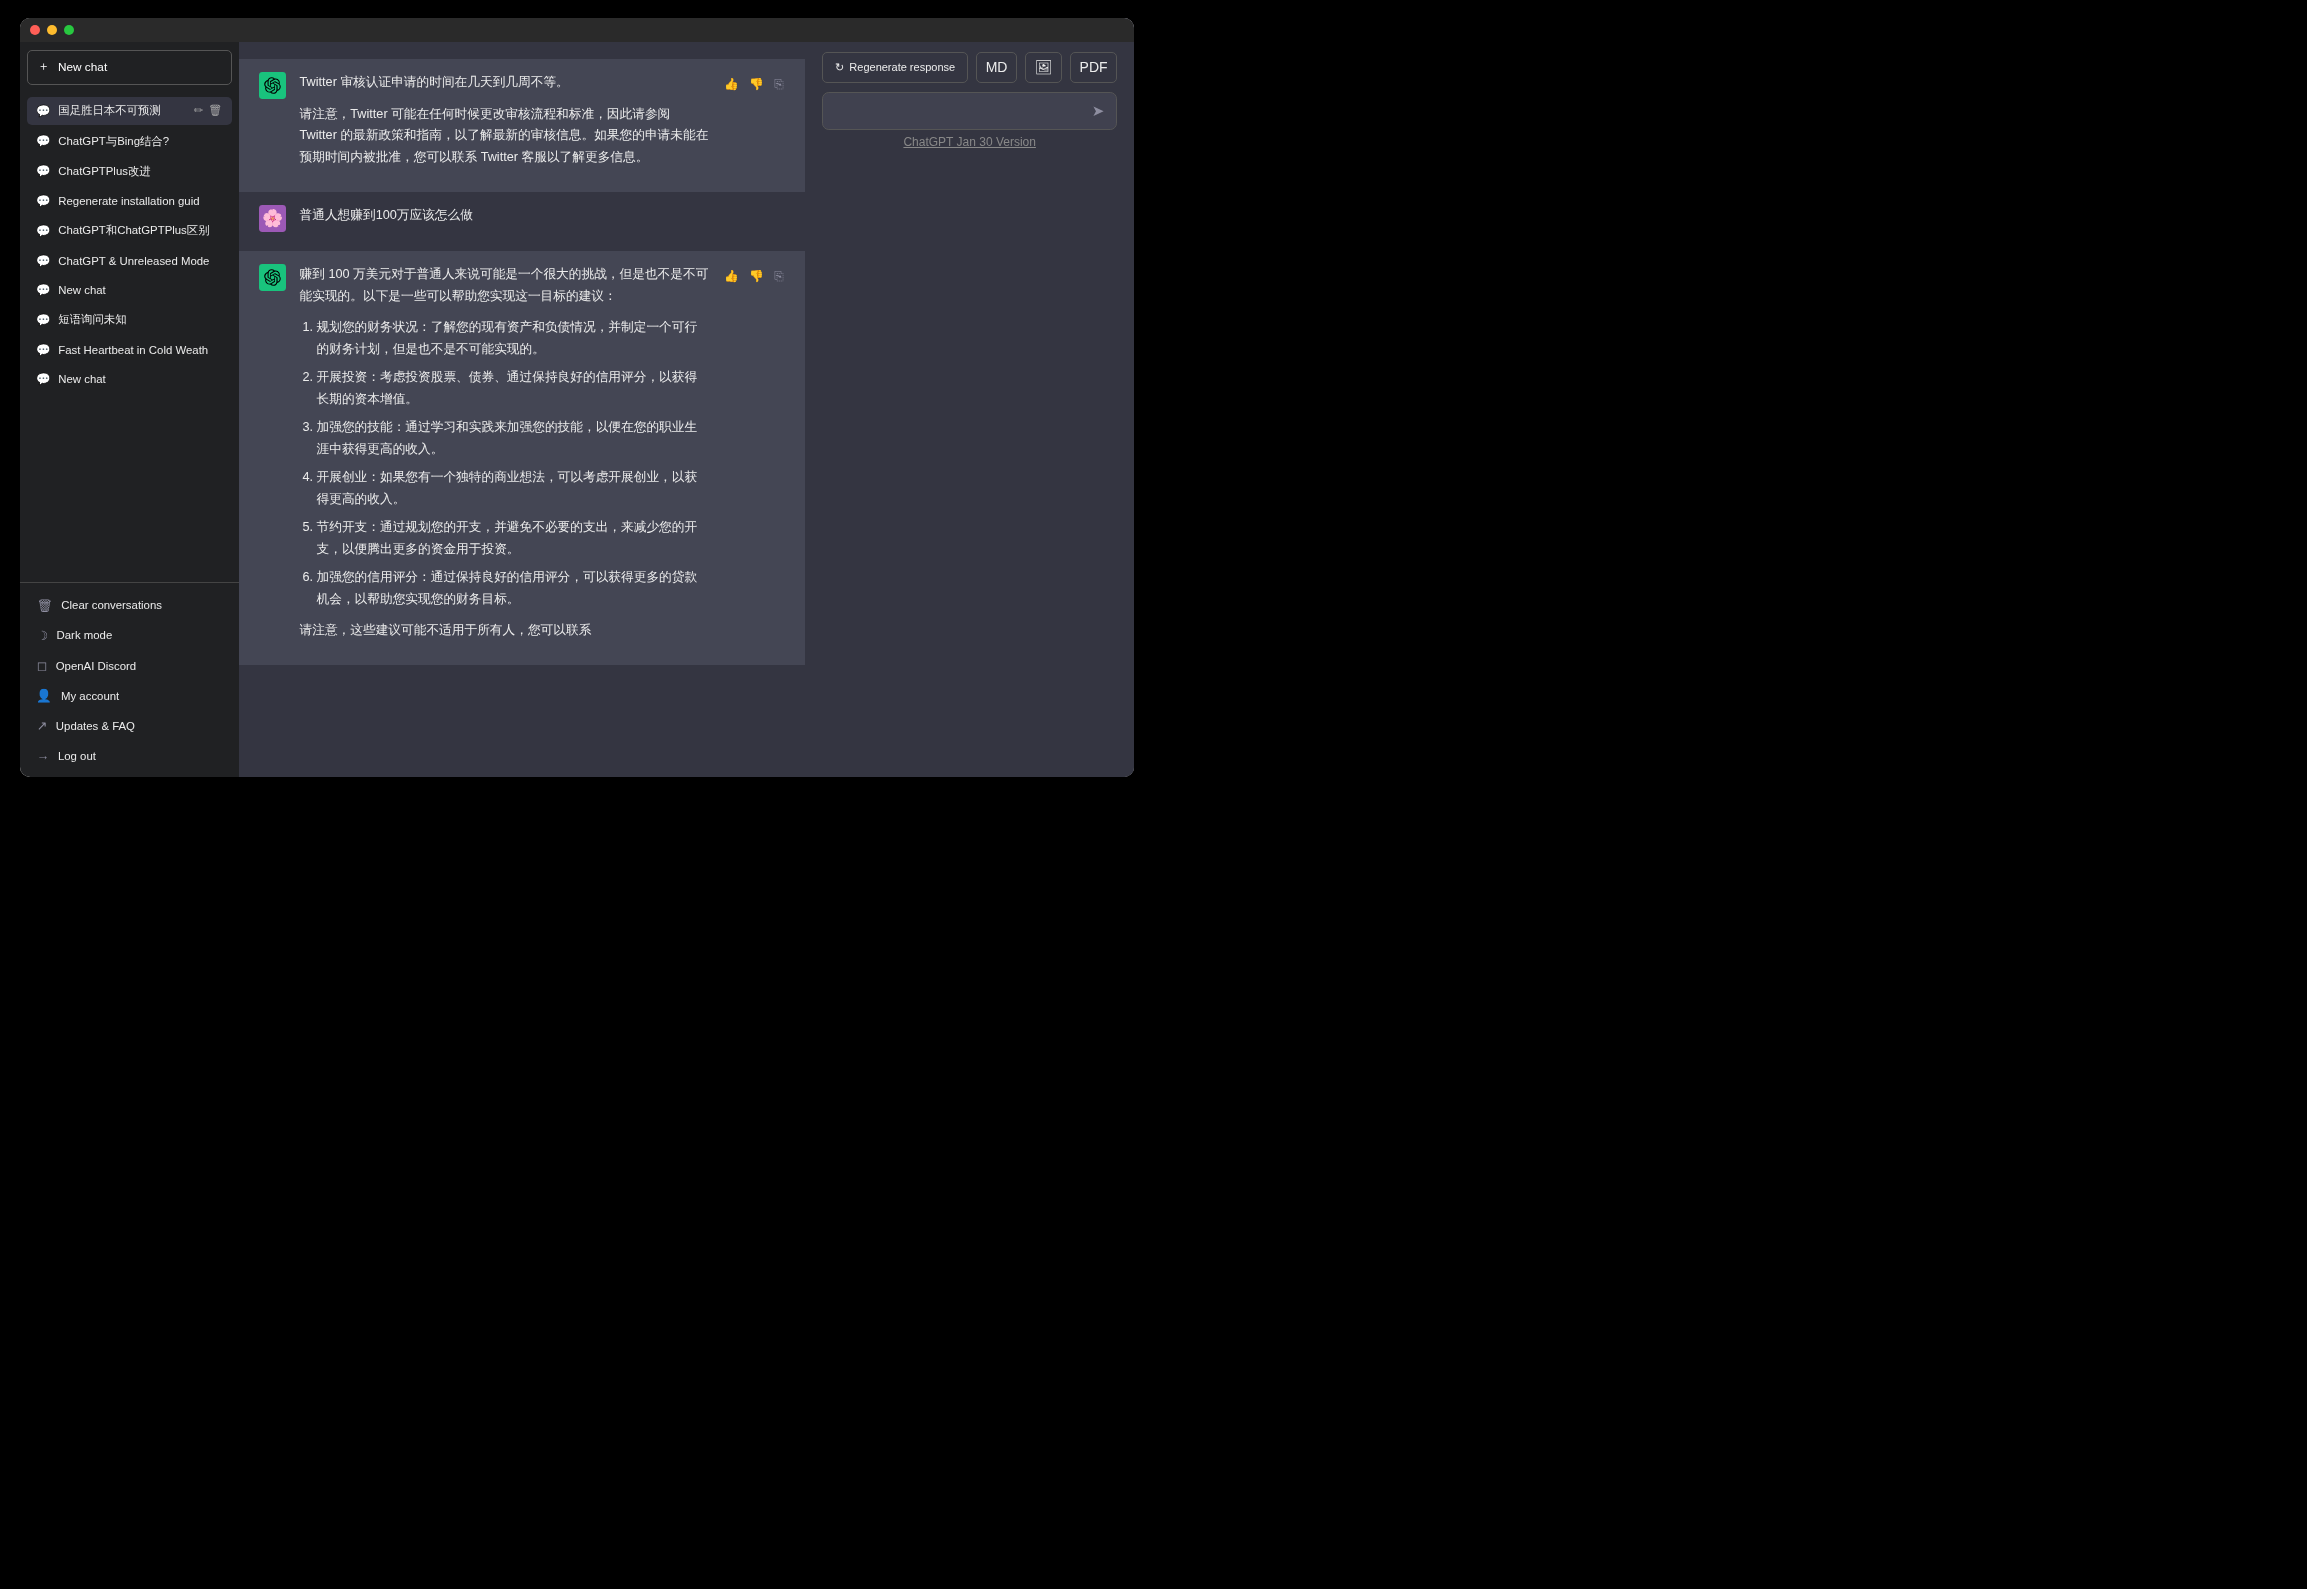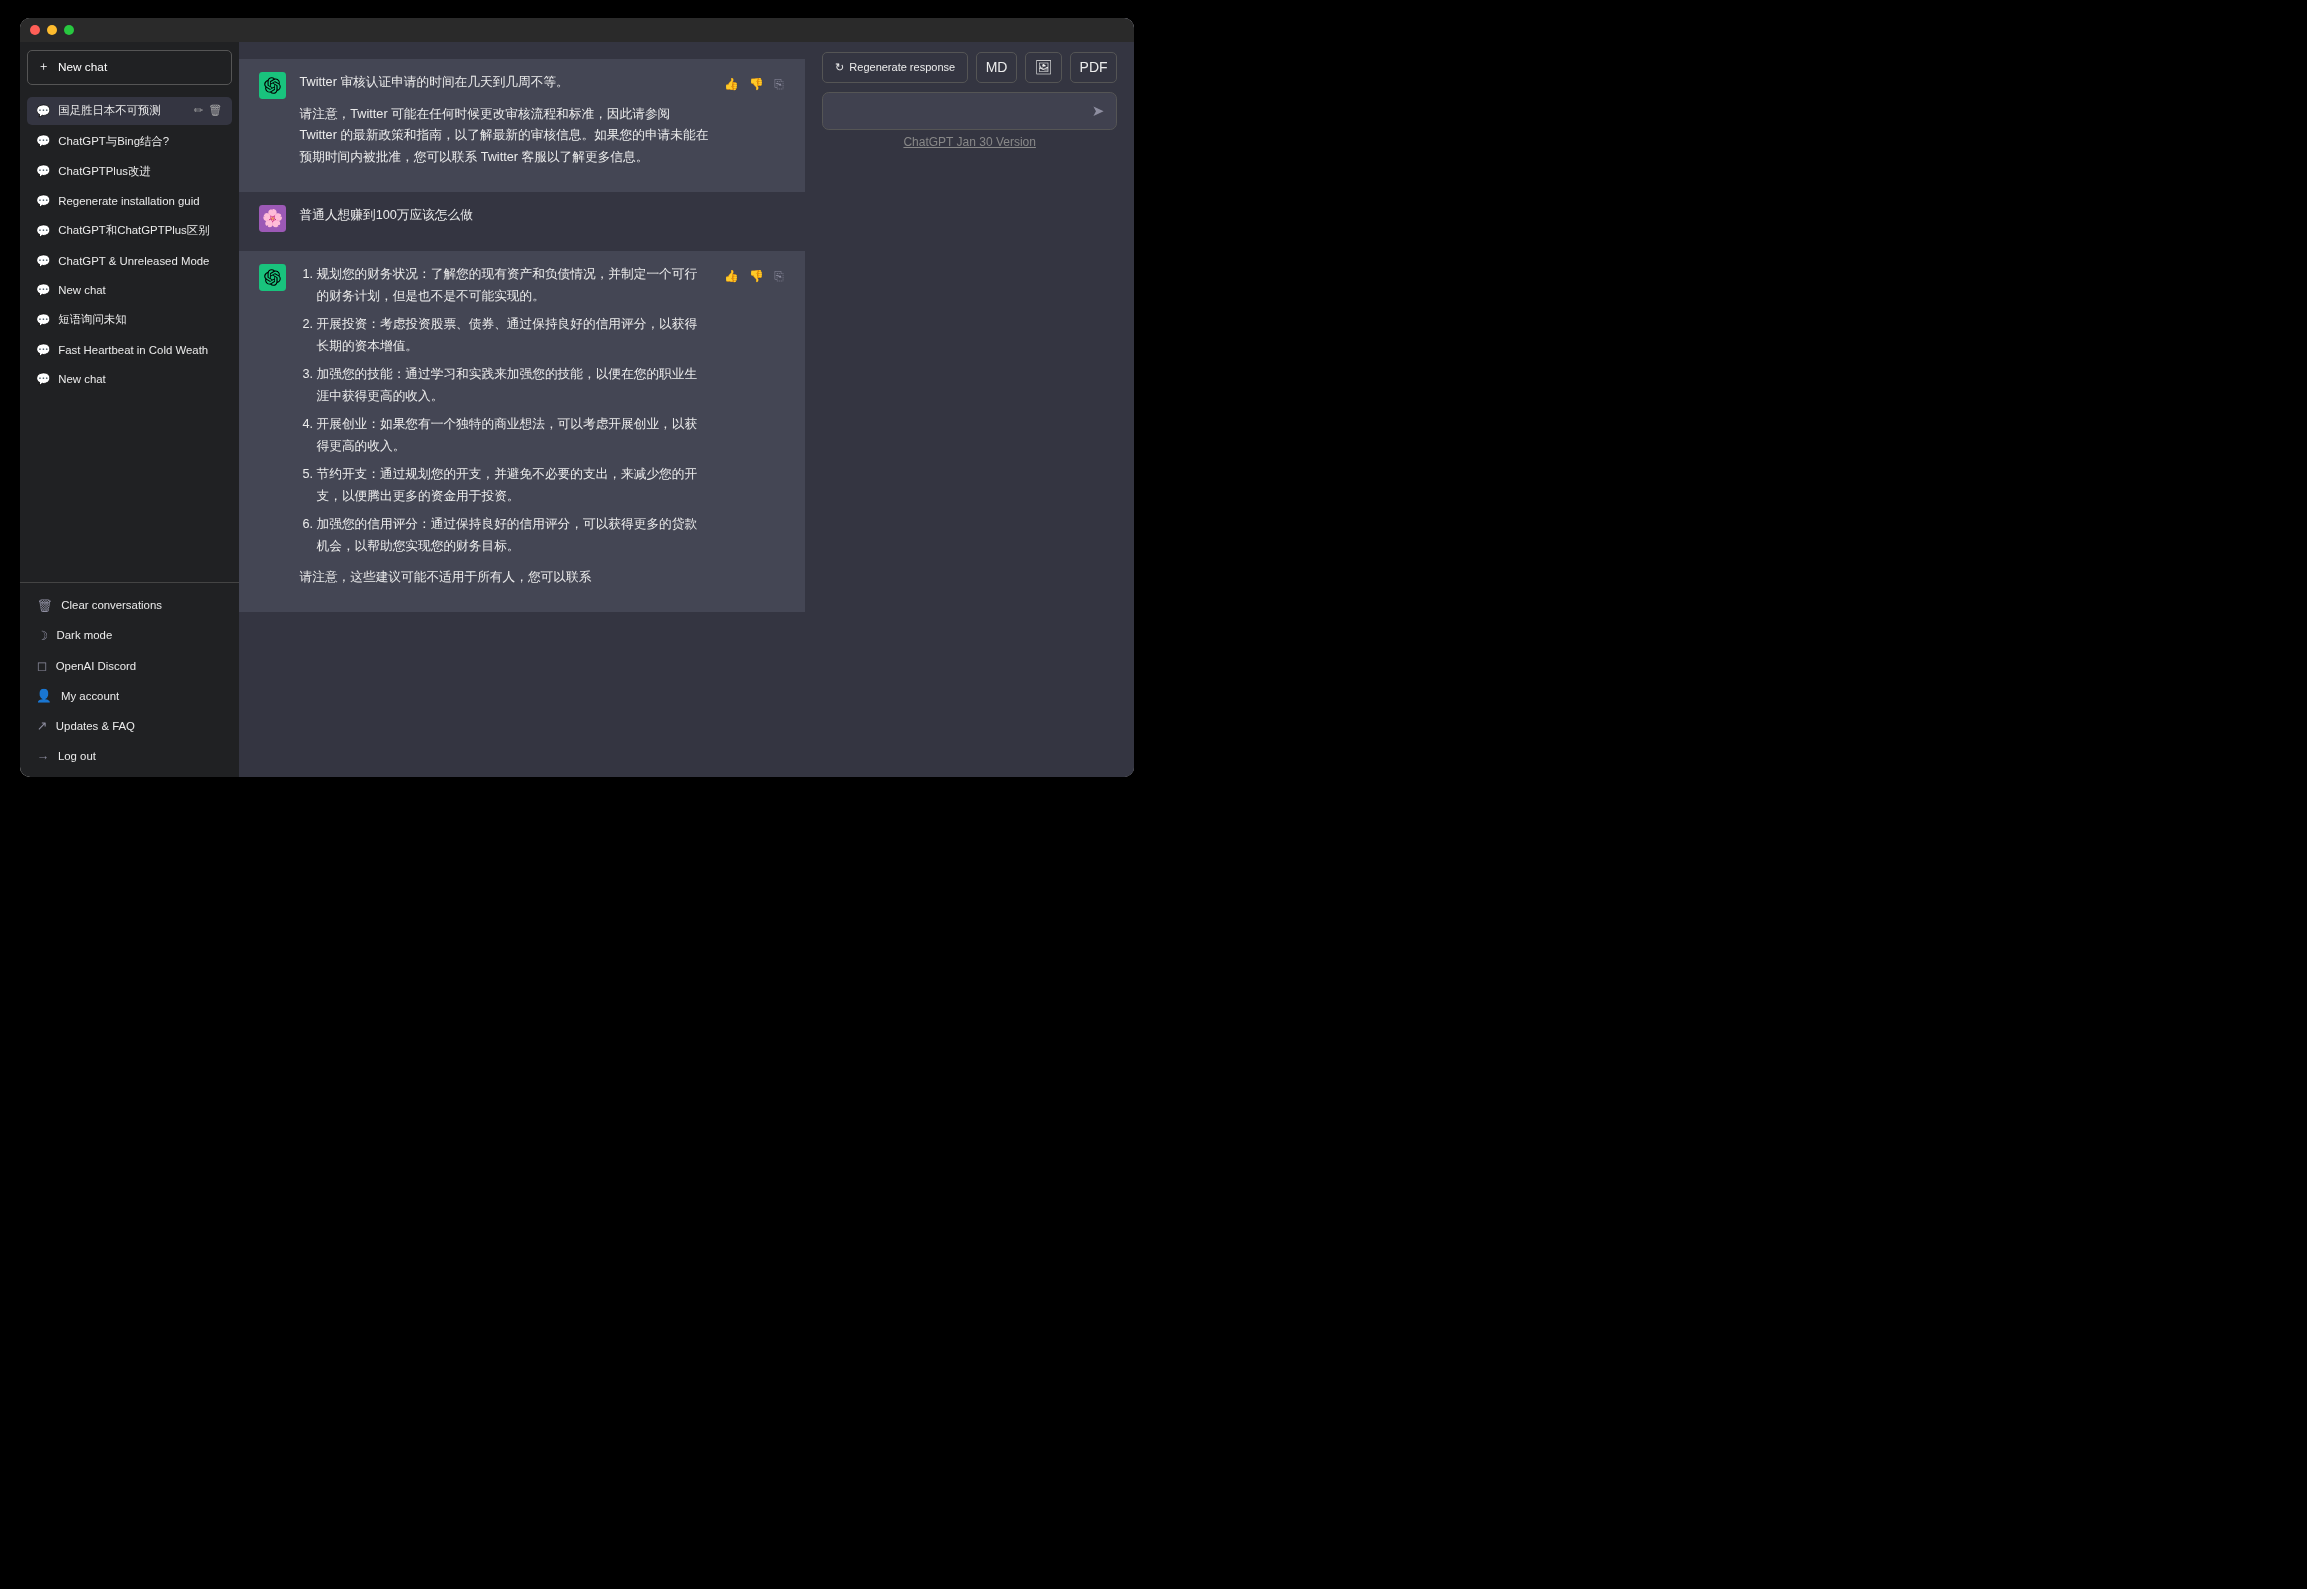--- a/index.html
+++ b/index.html
@@ -423,20 +423,21 @@
       </div>
 
       <div class="message-row assistant">
         <div class="message-inner">
           <div class="avatar ai-avatar">
             <svg width="17" height="17" viewBox="0 0 41 41" fill="none" xmlns="http://www.w3.org/2000/svg">
               <path d="M37.532 16.87a9.963 9.963 0 0 0-.856-8.184 10.078 10.078 0 0 0-10.855-4.835A9.964 9.964 0 0 0 18.306.5a10.079 10.079 0 0 0-9.614 6.977 9.967 9.967 0 0 0-6.664 4.834 10.08 10.08 0 0 0 1.24 11.817 9.965 9.965 0 0 0 .856 8.185 10.079 10.079 0 0 0 10.855 4.835 9.965 9.965 0 0 0 7.516 3.35 10.078 10.078 0 0 0 9.617-6.981 9.967 9.967 0 0 0 6.663-4.834 10.079 10.079 0 0 0-1.243-11.813zM22.498 37.886a7.474 7.474 0 0 1-4.799-1.735c.061-.033.168-.091.237-.134l7.964-4.6a1.294 1.294 0 0 0 .655-1.134V19.054l3.366 1.944a.12.12 0 0 1 .066.092v9.299a7.505 7.505 0 0 1-7.49 7.496zM6.392 31.006a7.471 7.471 0 0 1-.894-5.023c.06.036.162.099.237.141l7.964 4.6a1.297 1.297 0 0 0 1.308 0l9.724-5.614v3.888a.12.12 0 0 1-.048.103L16.6 34.486a7.504 7.504 0 0 1-10.208-3.48zm-1.8-17.361a7.47 7.47 0 0 1 3.919-3.324v9.669a1.294 1.294 0 0 0 .654 1.132l9.723 5.614-3.366 1.944a.12.12 0 0 1-.114.012L7.372 23.905a7.504 7.504 0 0 1-2.78-10.26zm27.658 6.437l-9.724-5.615 3.367-1.943a.121.121 0 0 1 .114-.012l8.048 4.648a7.498 7.498 0 0 1-1.158 13.528v-9.476a1.293 1.293 0 0 0-.647-1.13zm3.35-5.043c-.059-.037-.162-.099-.236-.141l-7.965-4.6a1.298 1.298 0 0 0-1.308 0l-9.723 5.614v-3.888a.12.12 0 0 1 .048-.103l8.083-4.567a7.498 7.498 0 0 1 11.101 7.685zm-21.063 6.929l-3.367-1.944a.12.12 0 0 1-.065-.092v-9.299a7.497 7.497 0 0 1 12.293-5.756 6.94 6.94 0 0 0-.236.134l-7.965 4.6a1.294 1.294 0 0 0-.654 1.132l-.006 11.225zm1.829-3.943l4.33-2.501 4.332 2.5v4.999l-4.331 2.5-4.331-2.5V18.025z" fill="currentColor"></path>
             </svg>
           </div>
           <div class="message-content">
+            <p>赚到 100 万美元对于普通人来说可能是一个很大的挑战，但是也不是不可能实现的。以下是一些可以帮助您实现这一目标的建议：</p>
             <ol id="ai-list">
                 <li>规划您的财务状况：了解您的现有资产和负债情况，并制定一个可行的财务计划，但是也不是不可能实现的。</li>
                 <li>开展投资：考虑投资股票、债券、通过保持良好的信用评分，以获得长期的资本增值。</li>
                 <li>加强您的技能：通过学习和实践来加强您的技能，以便在您的职业生涯中获得更高的收入。</li>
                 <li>开展创业：如果您有一个独特的商业想法，可以考虑开展创业，以获得更高的收入。</li>
                 <li>节约开支：通过规划您的开支，并避免不必要的支出，来减少您的开支，以便腾出更多的资金用于投资。</li>
                 <li>加强您的信用评分：通过保持良好的信用评分，可以获得更多的贷款机会，以帮助您实现您的财务目标。</li>
               </ol>
             <p style="margin-top:10px;">请注意，这些建议可能不适用于所有人，您可以联系</p>
           </div>

